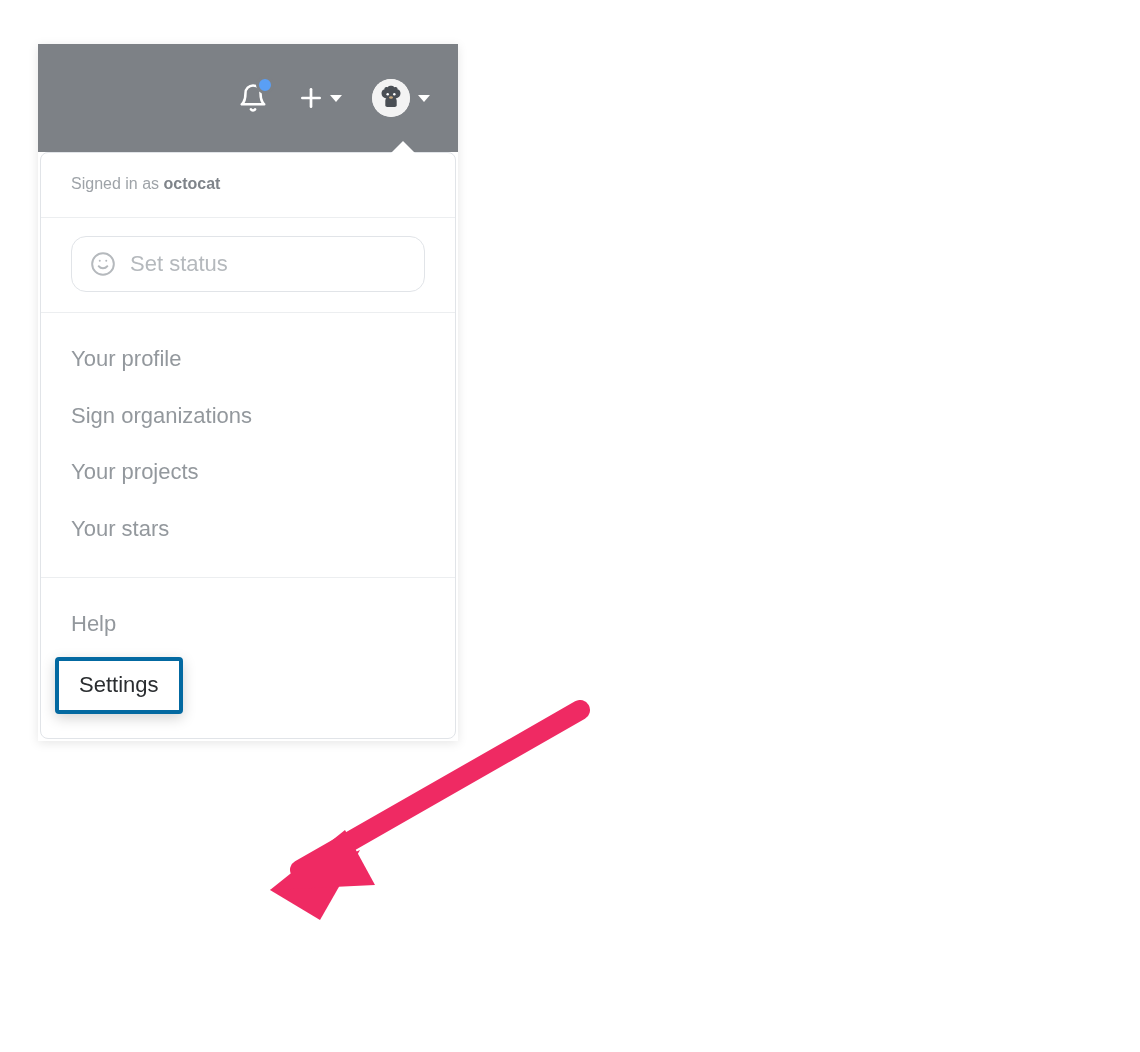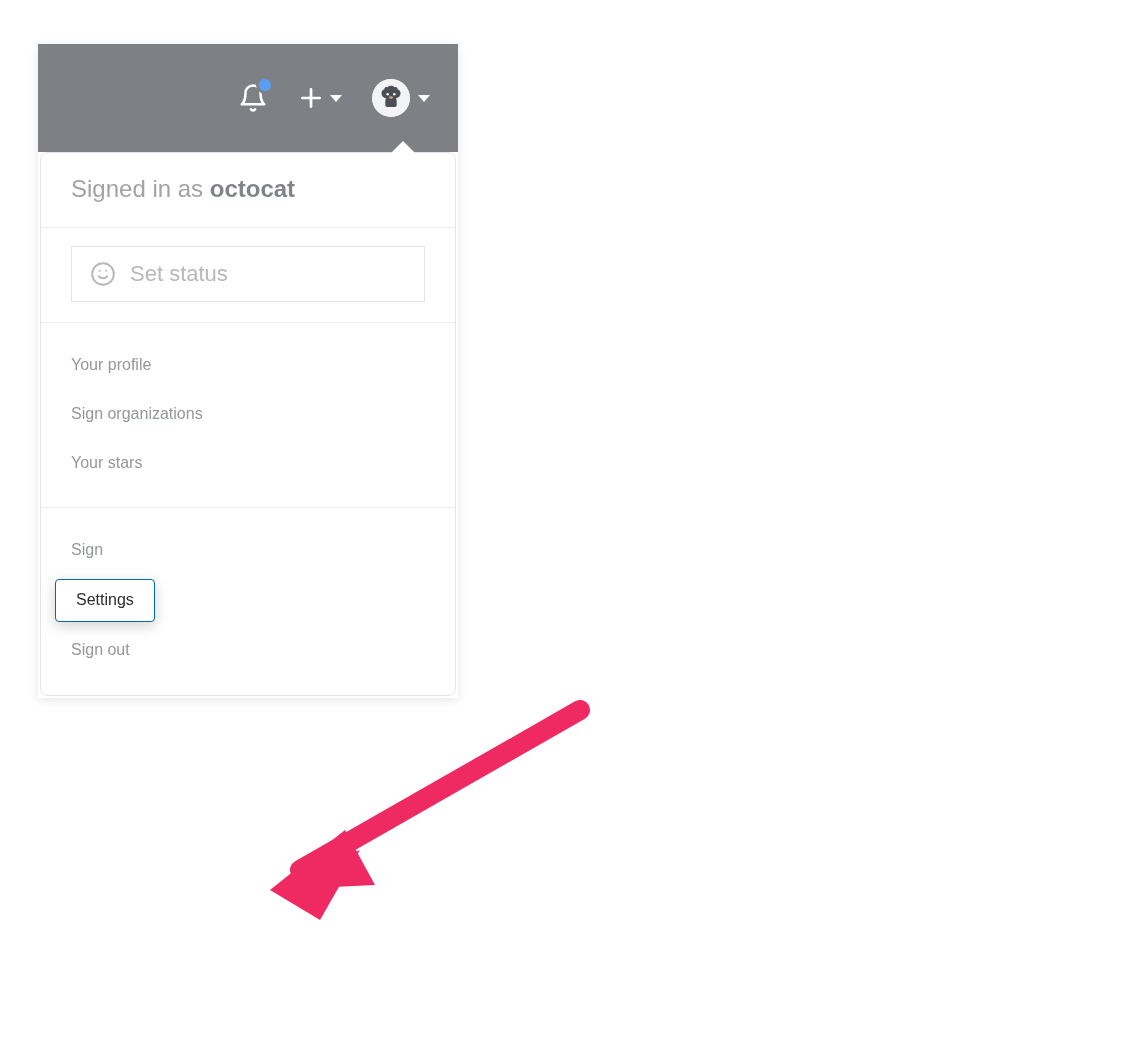--- a/index.html
+++ b/index.html
@@ -86,65 +86,65 @@
     position: absolute;
     top: -12px;
     right: 40px;
     width: 0; height: 0;
     border-left: 12px solid transparent;
     border-right: 12px solid transparent;
     border-bottom: 12px solid #fff;
   }
   .signed-in {
     padding: 22px 30px 24px 30px;
-    font-size: 24px;
+    font-size: 16px;
     color: #9ea3a8;
   }
   .signed-in .username {
     font-weight: 700;
     color: #7f848a;
   }
   .divider {
     height: 1px;
     background: #eceef0;
   }
   .status-section {
     padding: 18px 30px 20px 30px;
   }
   .status-btn {
     width: 100%;
     display: flex;
     align-items: center;
     gap: 14px;
     border: 1px solid #e1e4e8;
     background: #fff;
-    border-radius: 0;
+    border-radius: 15px;
     padding: 14px 18px;
     cursor: pointer;
     font-size: 22px;
     color: #b5b9bd;
   }
   .status-btn svg { display: block; flex: 0 0 auto; }
   .menu-section {
     padding: 18px 0 20px 0;
   }
   .menu-item {
     display: block;
     padding: 14px 30px;
-    font-size: 16px;
+    font-size: 22px;
     color: #93989d;
     cursor: pointer;
     line-height: 1.3;
   }
   .menu-item.highlight {
     position: relative;
     display: inline-block;
     margin: 4px 0 4px 14px;
     padding: 10px 20px;
-    border: 1px solid #0369a1;
+    border: 4px solid #0369a1;
     border-radius: 4px;
     color: #2a2d30;
     font-weight: 500;
     box-shadow: 0 4px 14px rgba(0,0,0,0.18);
     background: #fff;
   }
   .annotation-arrow {
     position: absolute;
     left: 250px;
     top: 700px;
@@ -203,29 +203,29 @@
         </svg>
         <span>Set status</span>
       </button>
     </div>
 
     <div class="divider"></div>
 
     <div class="menu-section">
       <a class="menu-item">Your profile</a>
       <a class="menu-item">Sign organizations</a>
+      <a class="menu-item">Your projects</a>
       <a class="menu-item">Your stars</a>
     </div>
 
     <div class="divider"></div>
 
     <div class="menu-section">
-      <a class="menu-item">Sign</a>
+      <a class="menu-item">Help</a>
       <a class="menu-item highlight">Settings</a>
-      <a class="menu-item">Sign out</a>
     </div>
 
   </div>
 </div>
 
 <svg class="annotation-arrow" width="360" height="220" viewBox="0 0 360 220">
   <defs>
     <marker id="ah" markerWidth="18" markerHeight="16" refX="4" refY="8" orient="auto">
       <path d="M0,0 L18,8 L0,16 Z" fill="#ef2a63"></path>
     </marker>

